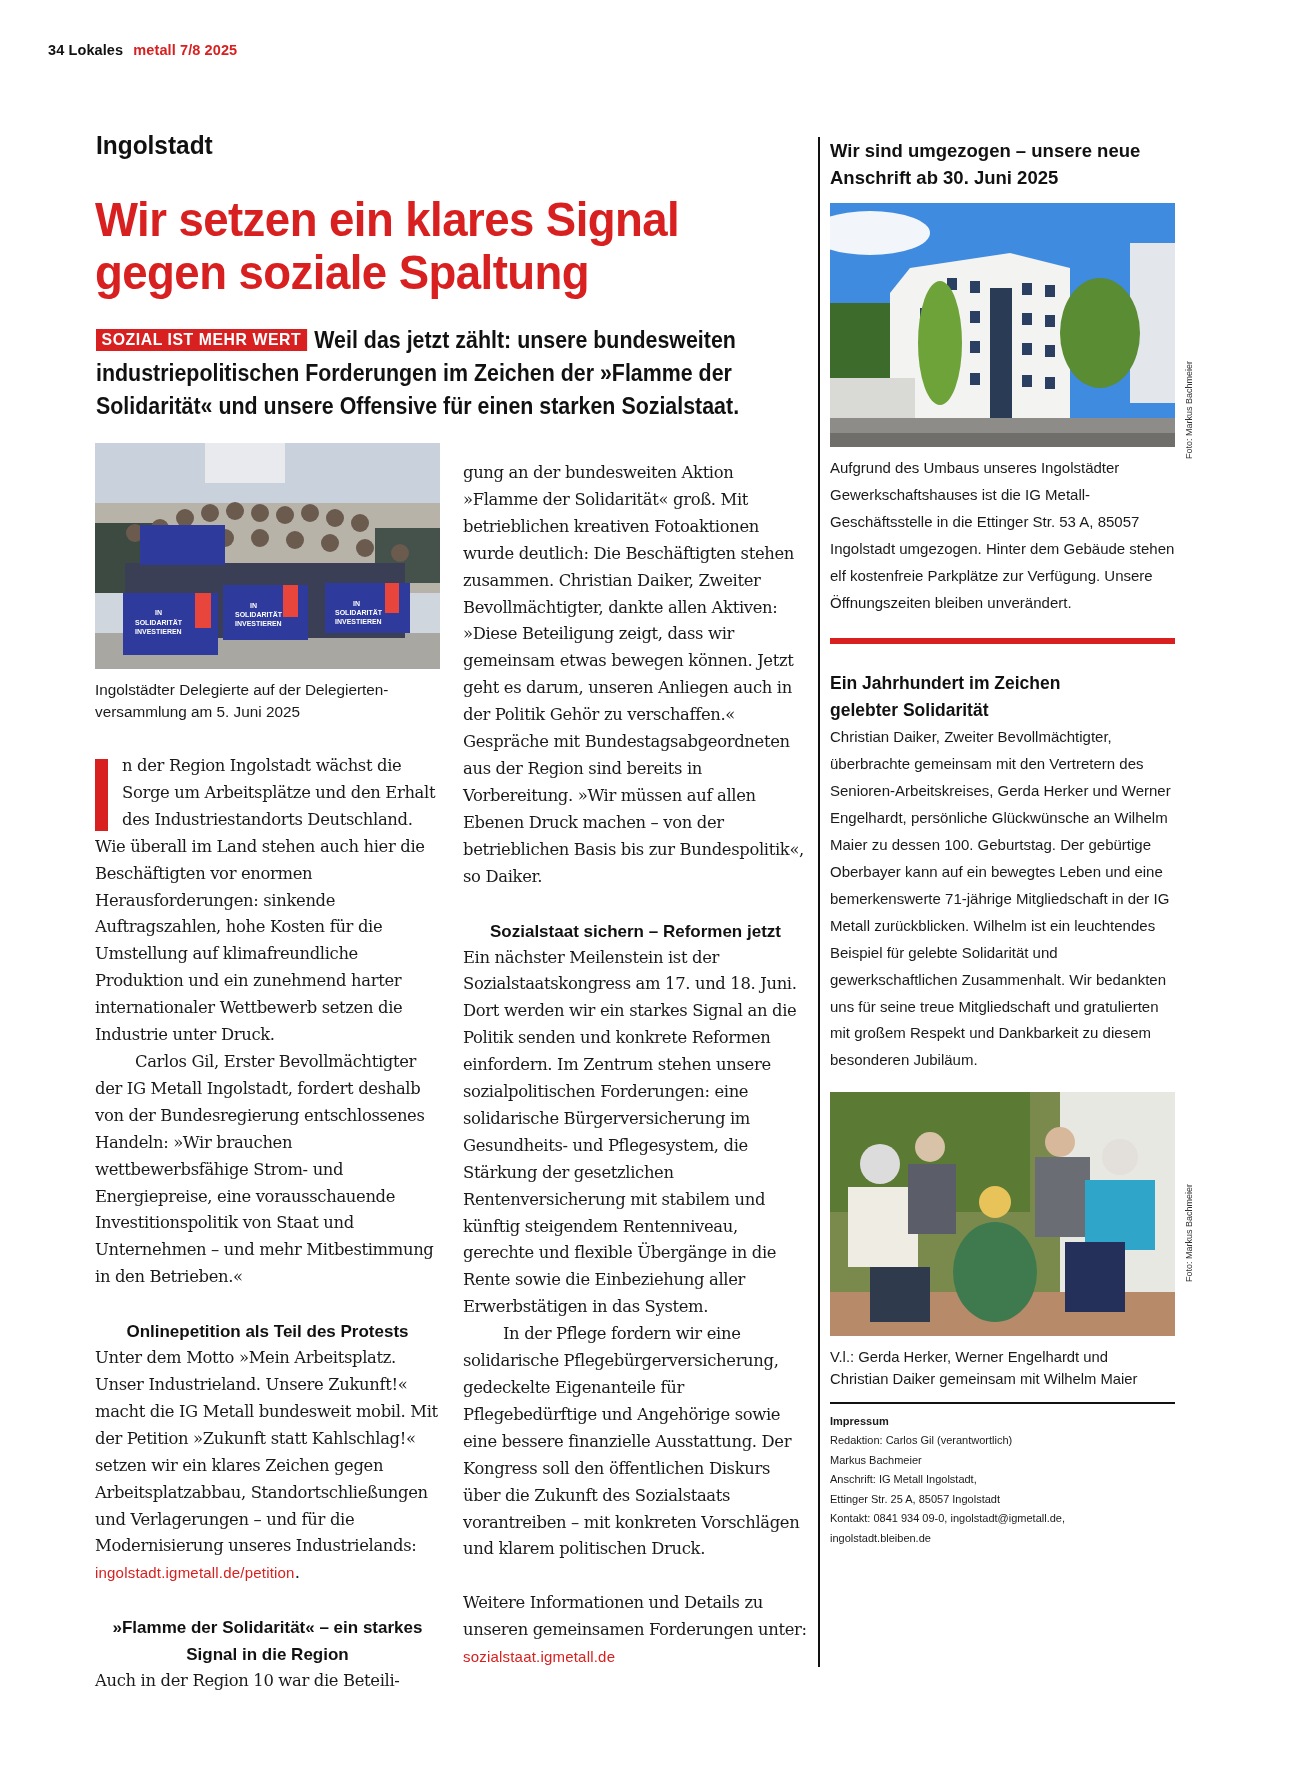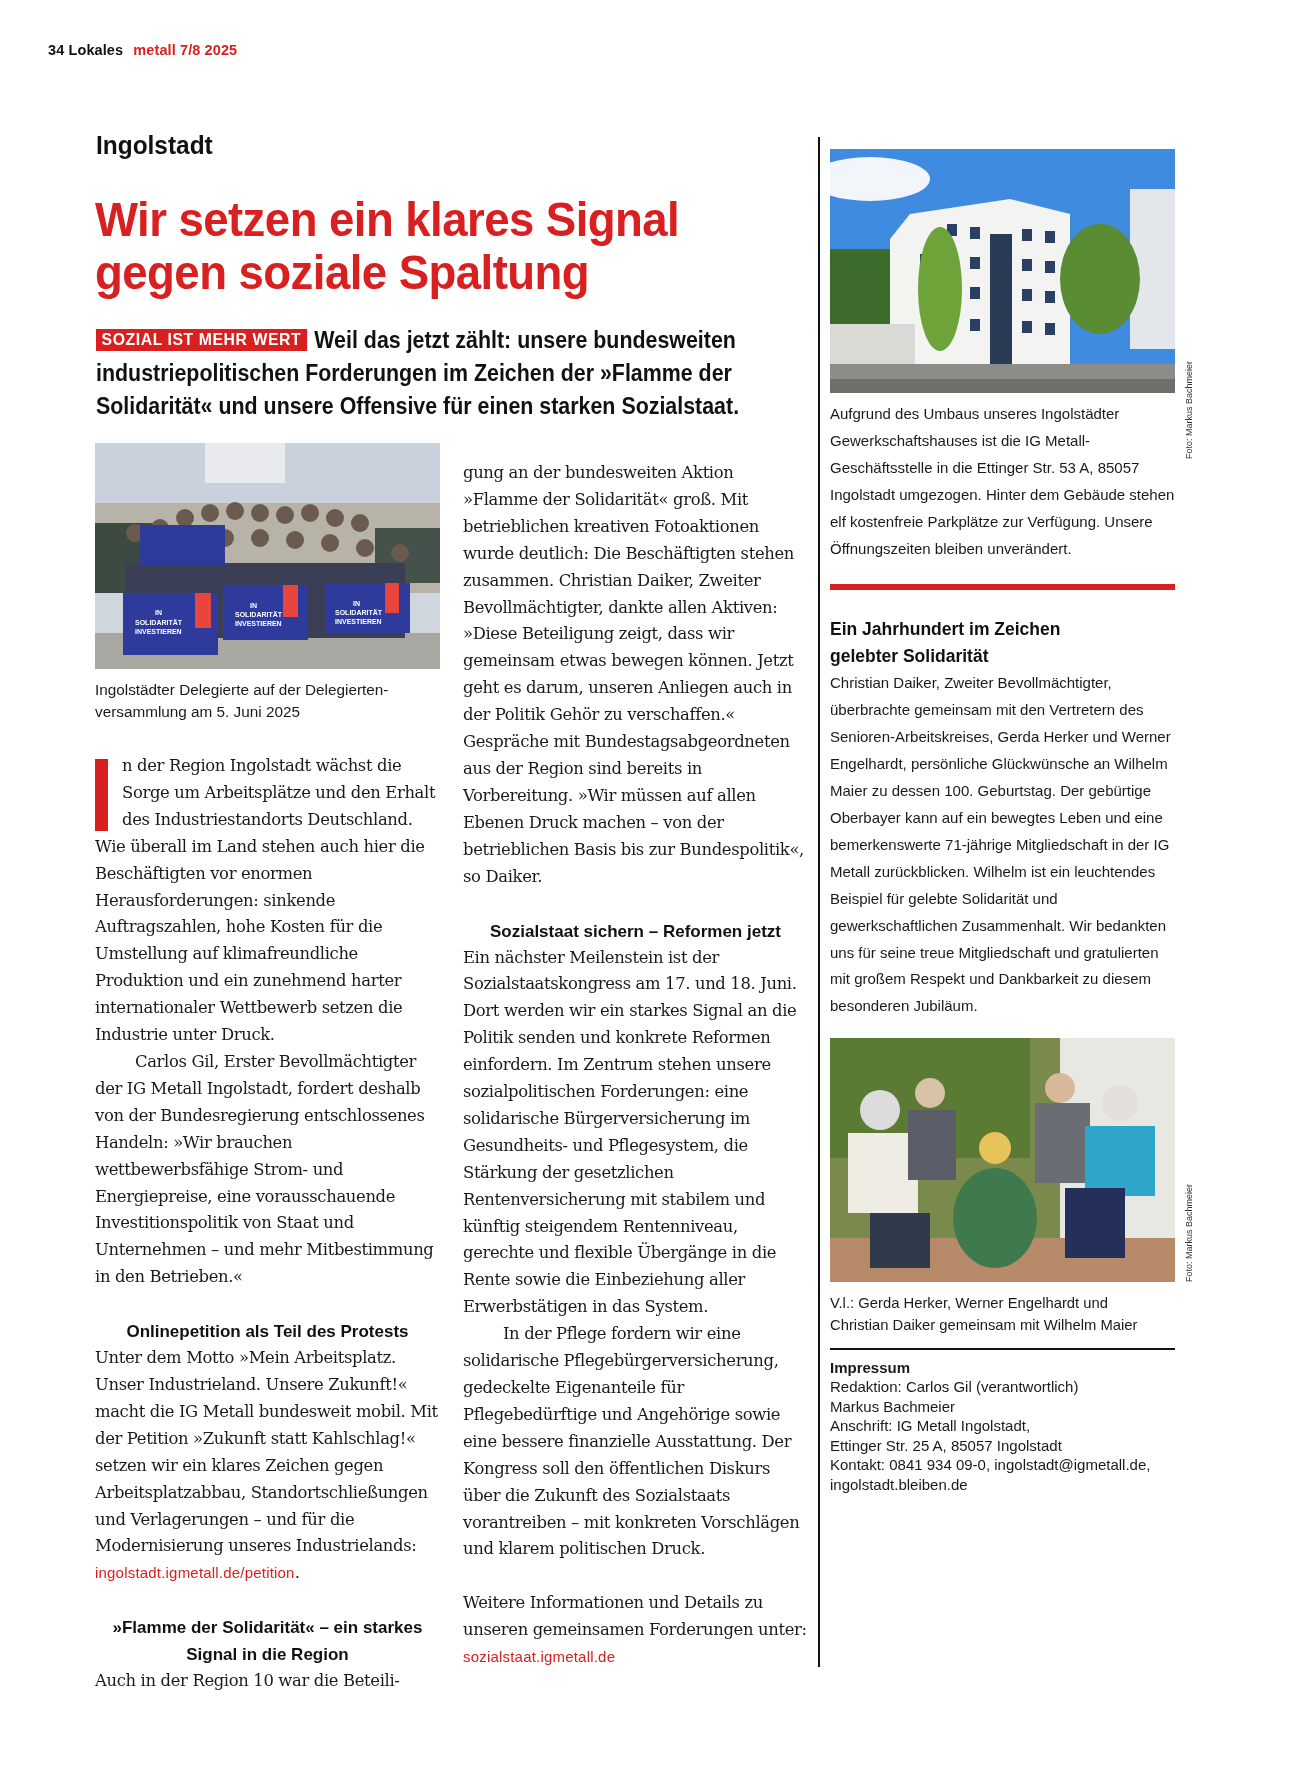--- a/index.html
+++ b/index.html
@@ -40,21 +40,21 @@
   .photo { position: relative; overflow: hidden; }
   .photo-credit { position: absolute; font-family: "Liberation Sans", sans-serif; font-size: 9px; color: #333; transform: rotate(-90deg); transform-origin: left top; white-space: nowrap; }
   .caption { font-family: "Liberation Sans", sans-serif; font-size: 15.3px; line-height: 22px; color: #1a1a1a; margin: 0; }
 
   .sans-body { font-family: "Liberation Sans", sans-serif; font-size: 15px; line-height: 26.9px; color: #1a1a1a; margin: 0; }
   .col3-head { font-family: "Liberation Sans", sans-serif; font-weight: bold; font-size: 18.5px; line-height: 27px; color: #111; margin: 0; }
 
   .red-rule { height: 6px; background: #d7201f; }
   .black-rule { height: 1.5px; background: #111; }
 
-  .impressum { font-family: "Liberation Sans", sans-serif; font-size: 15px; line-height: 19.5px; color: #1a1a1a; margin: 0; }
+  .impressum { font-family: "Liberation Sans", sans-serif; font-size: 11px; line-height: 19.5px; color: #1a1a1a; margin: 0; }
   .impressum b { font-weight: bold; }
 </style>
 </head>
 <body>
 
 <div class="running-head">
   <span class="page-num">34</span>
   <span class="section">Lokales</span>
   <span class="mag">metall 7/8 2025</span>
 </div>
@@ -149,20 +149,21 @@
   <p class="sub-head">Sozialstaat sichern – Reformen jetzt</p>
   <p class="body-text">Ein nächster Meilenstein ist der Sozialstaatskongress am 17. und 18. Juni. Dort werden wir ein starkes Signal an die Politik senden und konkrete Reformen einfordern. Im Zentrum stehen unsere sozialpolitischen Forderungen: eine solidarische Bürgerversicherung im Gesundheits- und Pflegesystem, die Stärkung der gesetzlichen Rentenversicherung mit stabilem und künftig steigendem Rentenniveau, gerechte und flexible Übergänge in die Rente sowie die Einbeziehung aller Erwerbstätigen in das System.</p>
   <p class="body-text"><span class="indent"></span><span>In der Pflege fordern wir eine solidarische Pflegebürgerversicherung, gedeckelte Eigenanteile für Pflegebedürftige und Angehörige sowie eine bessere finanzielle Ausstattung. Der Kongress soll den öffentlichen Diskurs über die Zukunft des Sozialstaats vorantreiben – mit konkreten Vorschlägen und klarem politischen Druck.</span></p>
   <div class="gap"></div>
   <p class="body-text"><span>Weitere Informationen und Details zu unseren gemeinsamen Forderungen unter: </span><a class="link">sozialstaat.igmetall.de</a></p>
 </div>
 
 <div class="vline"></div>
 
 <div class="col col3">
+  <p class="col3-head" style="width:330px;">Wir sind umgezogen – unsere neue Anschrift ab 30. Juni 2025</p>
 
   <div class="photo" style="width:345px; height:244px; margin-top:12px;">
     <svg width="345" height="244" viewBox="0 0 345 244">
       <rect x="0" y="0" width="345" height="244" fill="#3f8be0"></rect>
       <ellipse cx="40" cy="30" rx="60" ry="22" fill="#f2f5f9"></ellipse>
       <rect x="300" y="40" width="45" height="160" fill="#e3e6ea"></rect>
       <rect x="0" y="100" width="70" height="110" fill="#3c6b2c"></rect>
       <polygon points="80,65 180,50 240,65 240,215 60,215 60,90" fill="#f3f3f1"></polygon>
       <rect x="160" y="85" width="22" height="130" fill="#2a3b55"></rect>
       <g fill="#2b3f63">

